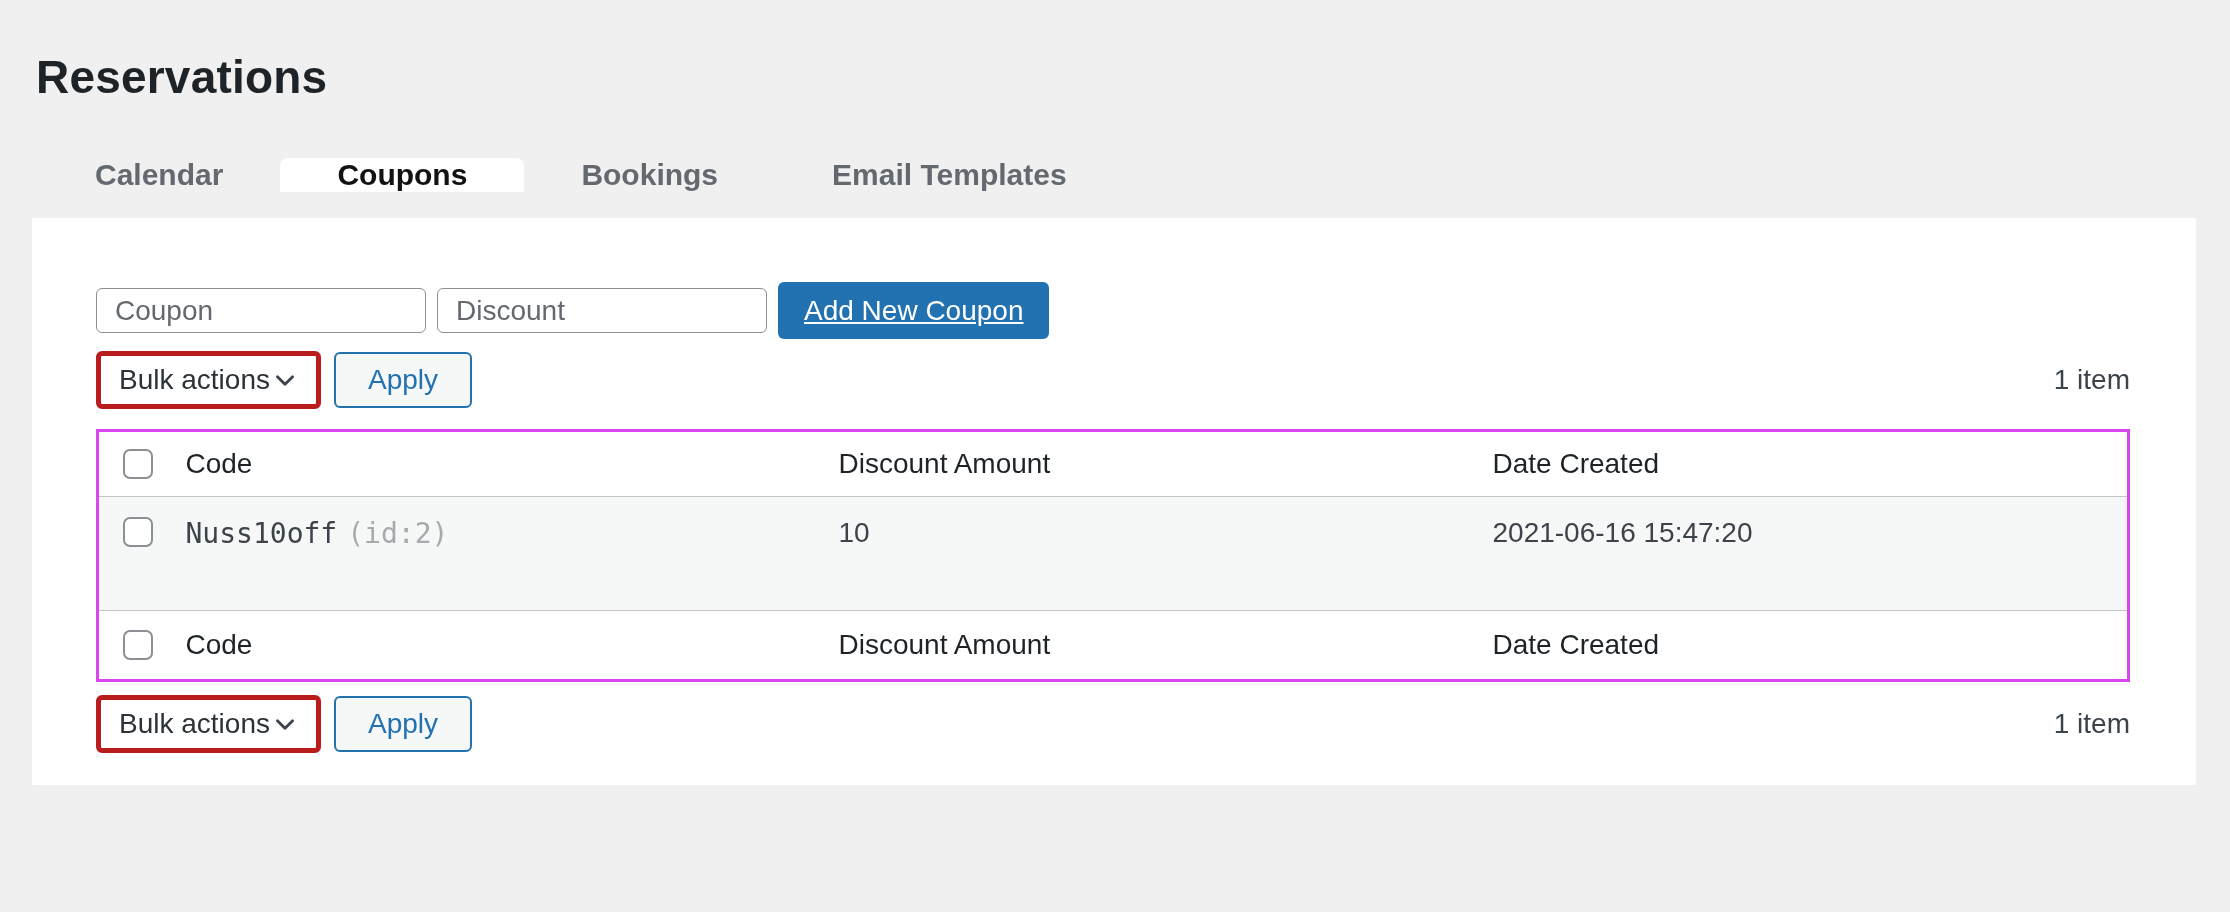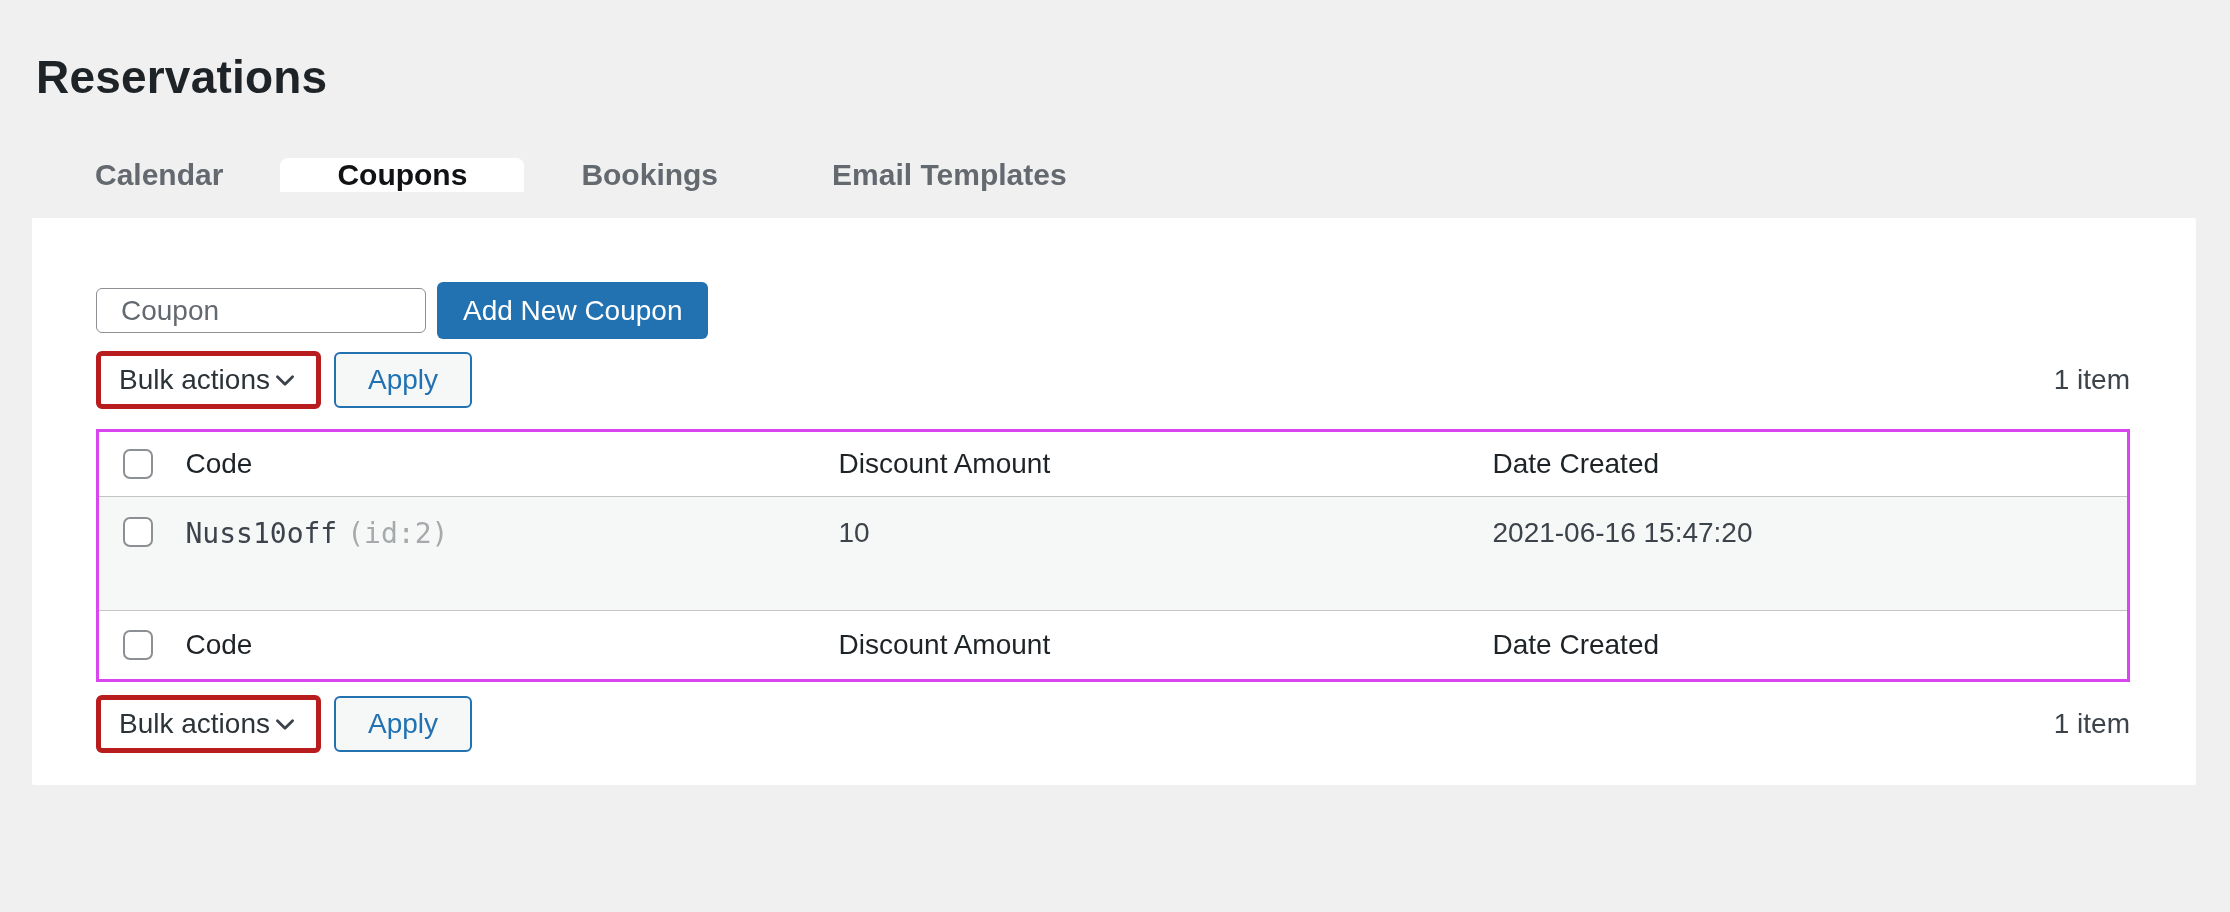--- a/index.html
+++ b/index.html
@@ -56,38 +56,39 @@
   }
 
   
   .new-coupon-row { display: flex; align-items: center; gap: 11px; height: 57px; }
   .text-input {
     width: 330px;
     height: 45px;
     border: 1px solid #8c8f94;
     border-radius: 6px;
     background: #fff;
-    padding: 0 24px;
+    padding: 0 18px;
     font-size: 28px;
     font-family: "Liberation Sans", sans-serif;
     color: #2c3338;
     outline: none;
   }
   .text-input::placeholder { color: #646970; opacity: 1; }
   .btn-primary {
     height: 57px;
     border: none;
     border-radius: 6px;
     background: #2271b1;
     color: #ffffff;
     font-size: 28px;
     font-family: "Liberation Sans", sans-serif;
     padding: 0 26px;
     cursor: pointer;
     white-space: nowrap;
+    text-decoration: underline;
   }
 
   
   .tablenav { display: flex; align-items: center; }
   .tablenav.top { margin-top: 12px; }
   .tablenav.bottom { margin-top: 13px; }
   .select-wrap { position: relative; }
   .select-box {
     width: 225px;
     height: 58px;
@@ -158,20 +159,21 @@
     <div class="tab">Calendar</div>
     <div class="tab active">Coupons</div>
     <div class="tab">Bookings</div>
     <div class="tab">Email Templates</div>
   </div>
 
   <div class="panel">
 
     <div class="new-coupon-row">
       <input type="text" class="text-input" placeholder="Coupon" style="">
+      <input type="text" class="text-input" placeholder="Discount" style="">
       <button class="btn-primary">Add New Coupon</button>
     </div>
 
     <div class="tablenav top">
       <div class="select-wrap">
         <div class="select-box" role="listbox">
           <span>Bulk actions</span>
           <span class="chevron">
             <svg width="26" height="26" viewBox="0 0 24 24" fill="none">
               <path d="M5 9l7 7 7-7" stroke="#3c434a" stroke-width="2.6" stroke-linecap="round" stroke-linejoin="round"></path>

